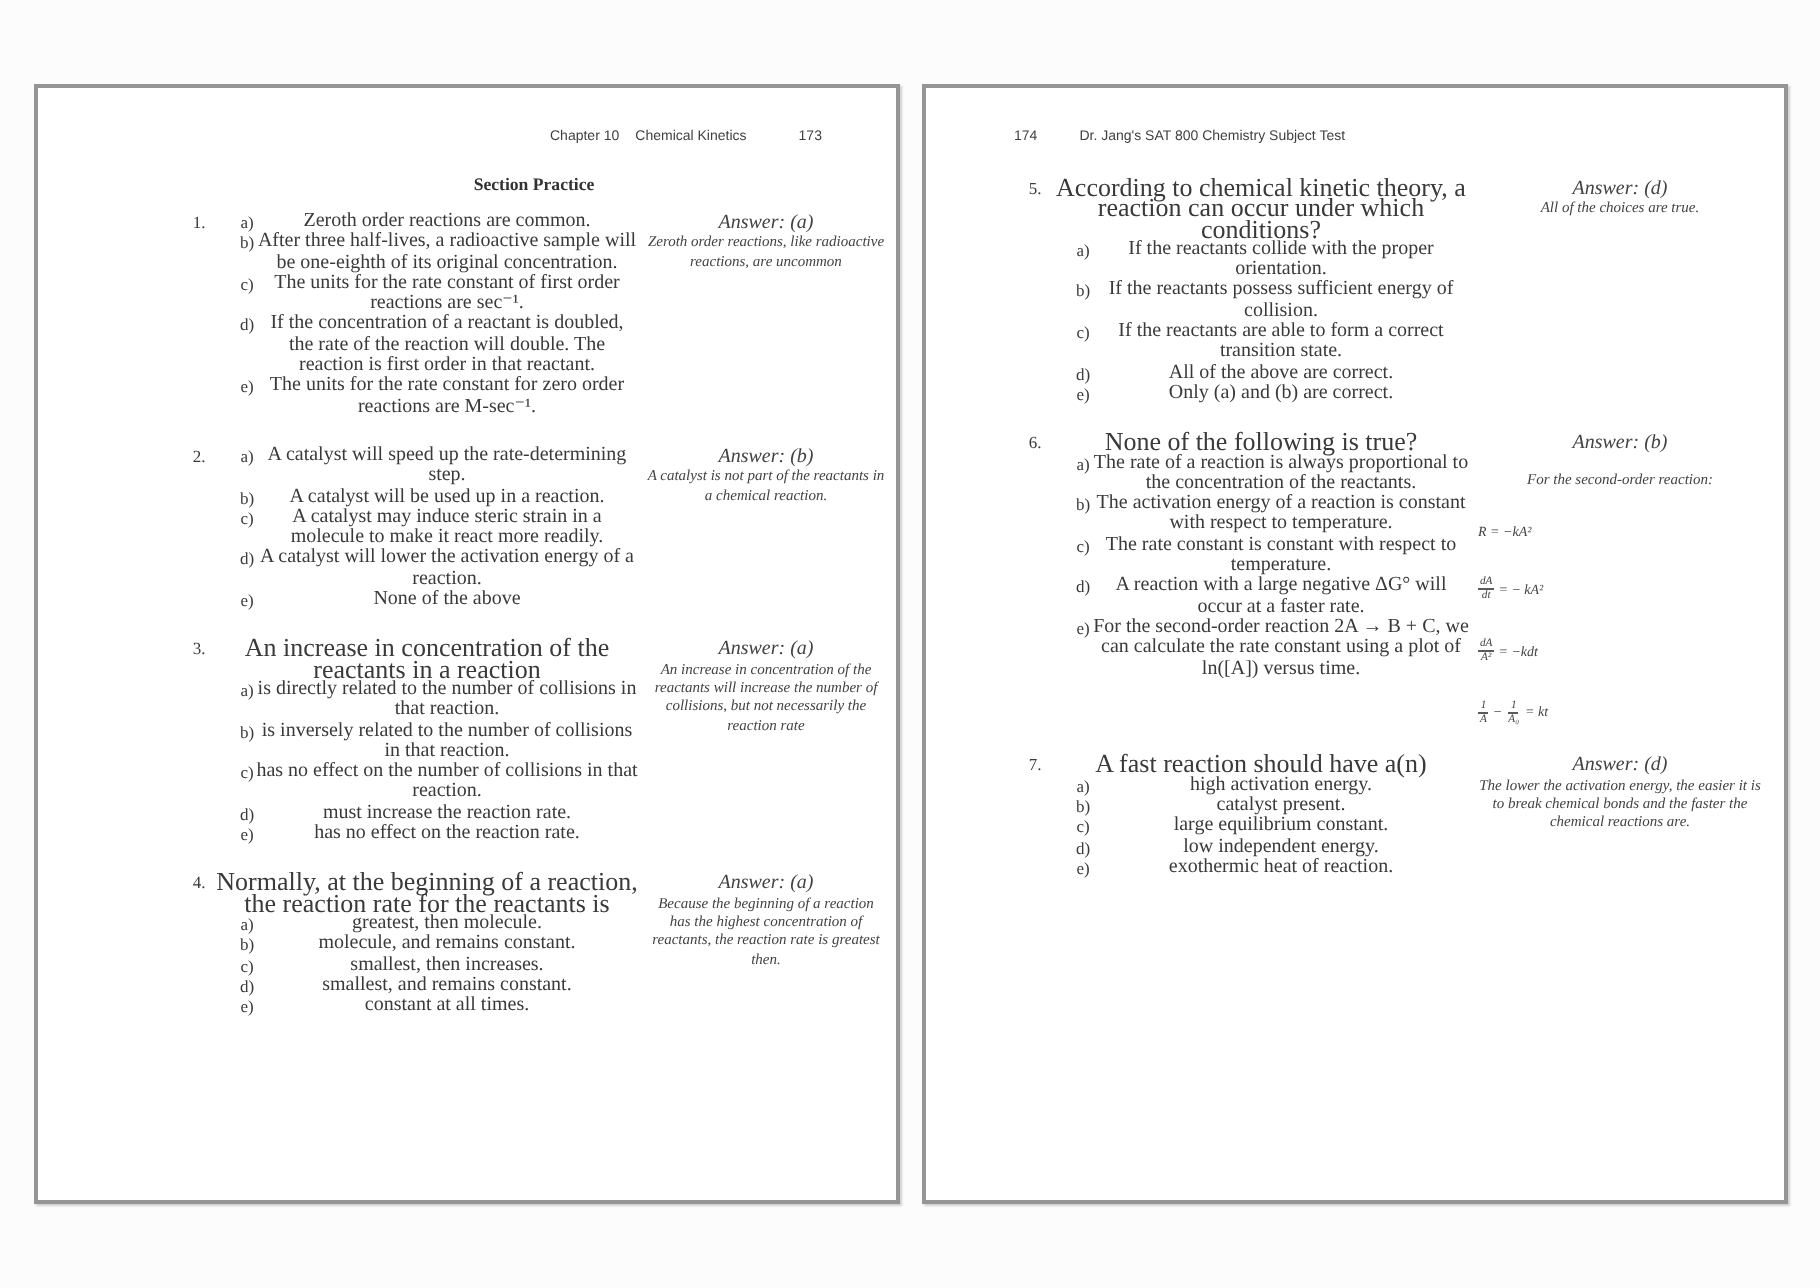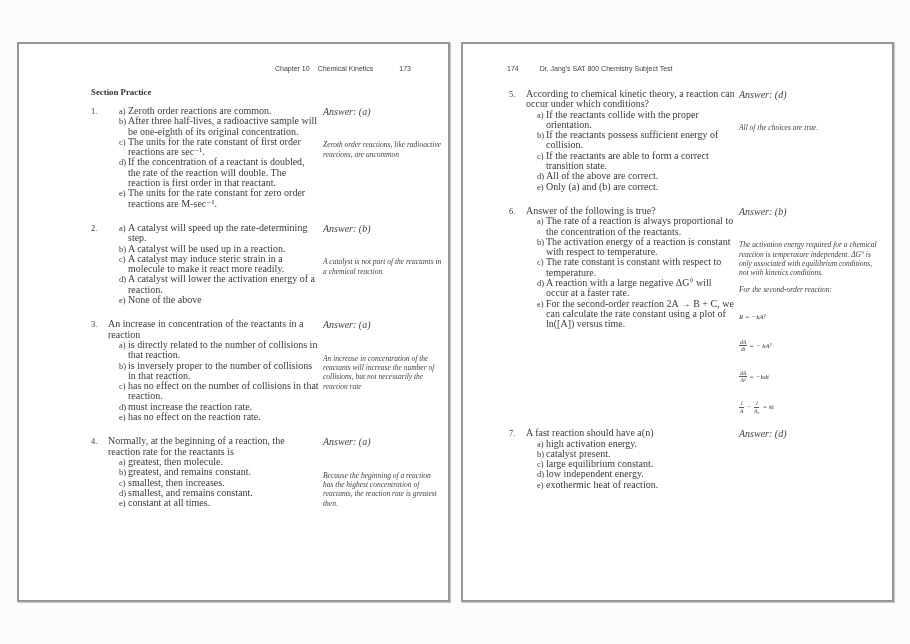--- a/index.html
+++ b/index.html
@@ -29,48 +29,48 @@
     font-family: "Liberation Sans", sans-serif;
     font-size: 7px; color: #3f3f3f;
     white-space: nowrap;
   }
   .page-left  .running-header { left: 256px; }
   .page-right .running-header { left: 44px; }
   .running-header .gap-sm { display: inline-block; width: 8px; }
   .running-header .gap-lg { display: inline-block; width: 26px; }
   .running-header .gap-md { display: inline-block; width: 21px; }
 
-  .content { position: absolute; box-sizing: border-box; }
+  .content { position: absolute; box-sizing: border-box; text-align: center; }
   .page-left  .content { left: 72px; top: 43px; width: 352px; }
   .page-right .content { left: 46px; top: 45px; width: 372px; }
 
   .section-title {
     font-weight: bold; font-size: 8.8px; line-height: 10px;
     margin-bottom: 9px; color: #333;
   }
 
   .question { display: flex; align-items: flex-start; margin-bottom: 14px; }
   .q-main { display: flex; flex: none; }
   .page-left  .q-main { width: 228px; }
   .page-right .q-main { width: 226px; }
   .q-num { flex: none; width: 17px; font-size: 8.5px; line-height: 10.3px; }
   .q-body { flex: 1; min-width: 0; }
-  .q-stem { font-size: 10px; line-height: 10.3px; }
+  .q-stem { font-size: 13px; line-height: 10.3px; }
   .opts { margin-left: 11px; }
   .opt { display: flex; }
   .opt-label { flex: none; width: 9px; font-size: 8.5px; line-height: 10.3px; }
   .opt-text { flex: 1; min-width: 0; font-size: 10px; line-height: 10.3px; }
 
   .q-side { flex: 1; min-width: 0; margin-left: 4px; padding-top: 1px; }
   .ans-label {
     font-style: italic; font-size: 10px; line-height: 9.3px; color: #434343;
   }
   .ans-exp {
     font-style: italic; font-size: 7.5px; line-height: 9.3px; color: #434343;
-    margin-top: 24px;
+    margin-top: 0;
   }
   .formula-intro { margin-top: 8px; }
   .formula-line {
     display: flex; align-items: center;
     font-style: italic; font-size: 7px; line-height: 10px; color: #434343;
     margin-top: 17px; gap: 2px;
   }
   .frac {
     display: inline-flex; flex-direction: column; align-items: center;
     font-size: 5.6px; line-height: 1.15;
@@ -168,21 +168,21 @@
           <span class="q-num">3.</span>
           <div class="q-body">
             <div class="q-stem">An increase in concentration of the reactants in a reaction</div>
             <div class="opts">
               <div class="opt">
                   <span class="opt-label">a)</span>
                   <span class="opt-text">is directly related to the number of collisions in that reaction.</span>
                 </div>
               <div class="opt">
                   <span class="opt-label">b)</span>
-                  <span class="opt-text">is inversely proper to the number of collisions in that reaction.</span>
+                  <span class="opt-text">is inversely related to the number of collisions in that reaction.</span>
                 </div>
               <div class="opt">
                   <span class="opt-label">c)</span>
                   <span class="opt-text">has no effect on the number of collisions in that reaction.</span>
                 </div>
               <div class="opt">
                   <span class="opt-label">d)</span>
                   <span class="opt-text">must increase the reaction rate.</span>
                 </div>
               <div class="opt">
@@ -203,21 +203,21 @@
           <span class="q-num">4.</span>
           <div class="q-body">
             <div class="q-stem">Normally, at the beginning of a reaction, the reaction rate for the reactants is</div>
             <div class="opts">
               <div class="opt">
                   <span class="opt-label">a)</span>
                   <span class="opt-text">greatest, then molecule.</span>
                 </div>
               <div class="opt">
                   <span class="opt-label">b)</span>
-                  <span class="opt-text">greatest, and remains constant.</span>
+                  <span class="opt-text">molecule, and remains constant.</span>
                 </div>
               <div class="opt">
                   <span class="opt-label">c)</span>
                   <span class="opt-text">smallest, then increases.</span>
                 </div>
               <div class="opt">
                   <span class="opt-label">d)</span>
                   <span class="opt-text">smallest, and remains constant.</span>
                 </div>
               <div class="opt">
@@ -276,21 +276,21 @@
         <div class="q-side">
           <div class="ans-label">Answer: (d)</div>
           <div class="ans-exp">All of the choices are true.</div>
         </div>
       </div>
 
       <div class="question">
         <div class="q-main">
           <span class="q-num">6.</span>
           <div class="q-body">
-            <div class="q-stem">Answer of the following is true?</div>
+            <div class="q-stem">None of the following is true?</div>
             <div class="opts">
               <div class="opt">
                   <span class="opt-label">a)</span>
                   <span class="opt-text">The rate of a reaction is always proportional to the concentration of the reactants.</span>
                 </div>
               <div class="opt">
                   <span class="opt-label">b)</span>
                   <span class="opt-text">The activation energy of a reaction is constant with respect to temperature.</span>
                 </div>
               <div class="opt">
@@ -303,21 +303,20 @@
                 </div>
               <div class="opt">
                   <span class="opt-label">e)</span>
                   <span class="opt-text">For the second-order reaction 2A → B + C, we can calculate the rate constant using a plot of ln([A]) versus time.</span>
                 </div>
             </div>
           </div>
         </div>
         <div class="q-side">
           <div class="ans-label">Answer: (b)</div>
-          <div class="ans-exp">The activation energy required for a chemical reaction is temperature independent. ΔG° is only associated with equilibrium conditions, not with kinetics conditions.</div>
           <div class="ans-exp formula-intro">For the second-order reaction:</div>
           <div class="formula-line">
             <span>R = −kA²</span>
           </div>
           <div class="formula-line">
             <span class="frac">
                 <span class="fnum">dA</span>
                 <span class="fden">dt</span>
               </span>
             <span>= − kA²</span>
@@ -368,18 +367,19 @@
                 </div>
               <div class="opt">
                   <span class="opt-label">e)</span>
                   <span class="opt-text">exothermic heat of reaction.</span>
                 </div>
             </div>
           </div>
         </div>
         <div class="q-side">
           <div class="ans-label">Answer: (d)</div>
+          <div class="ans-exp">The lower the activation energy, the easier it is to break chemical bonds and the faster the chemical reactions are.</div>
         </div>
       </div>
     </div>
   </div>
 
 </div>
 
 </body></html>

